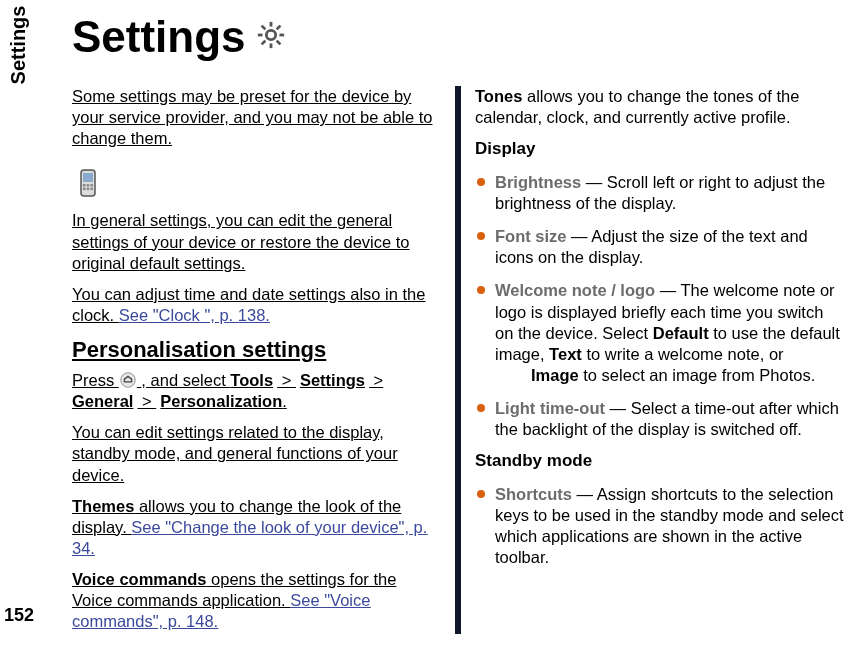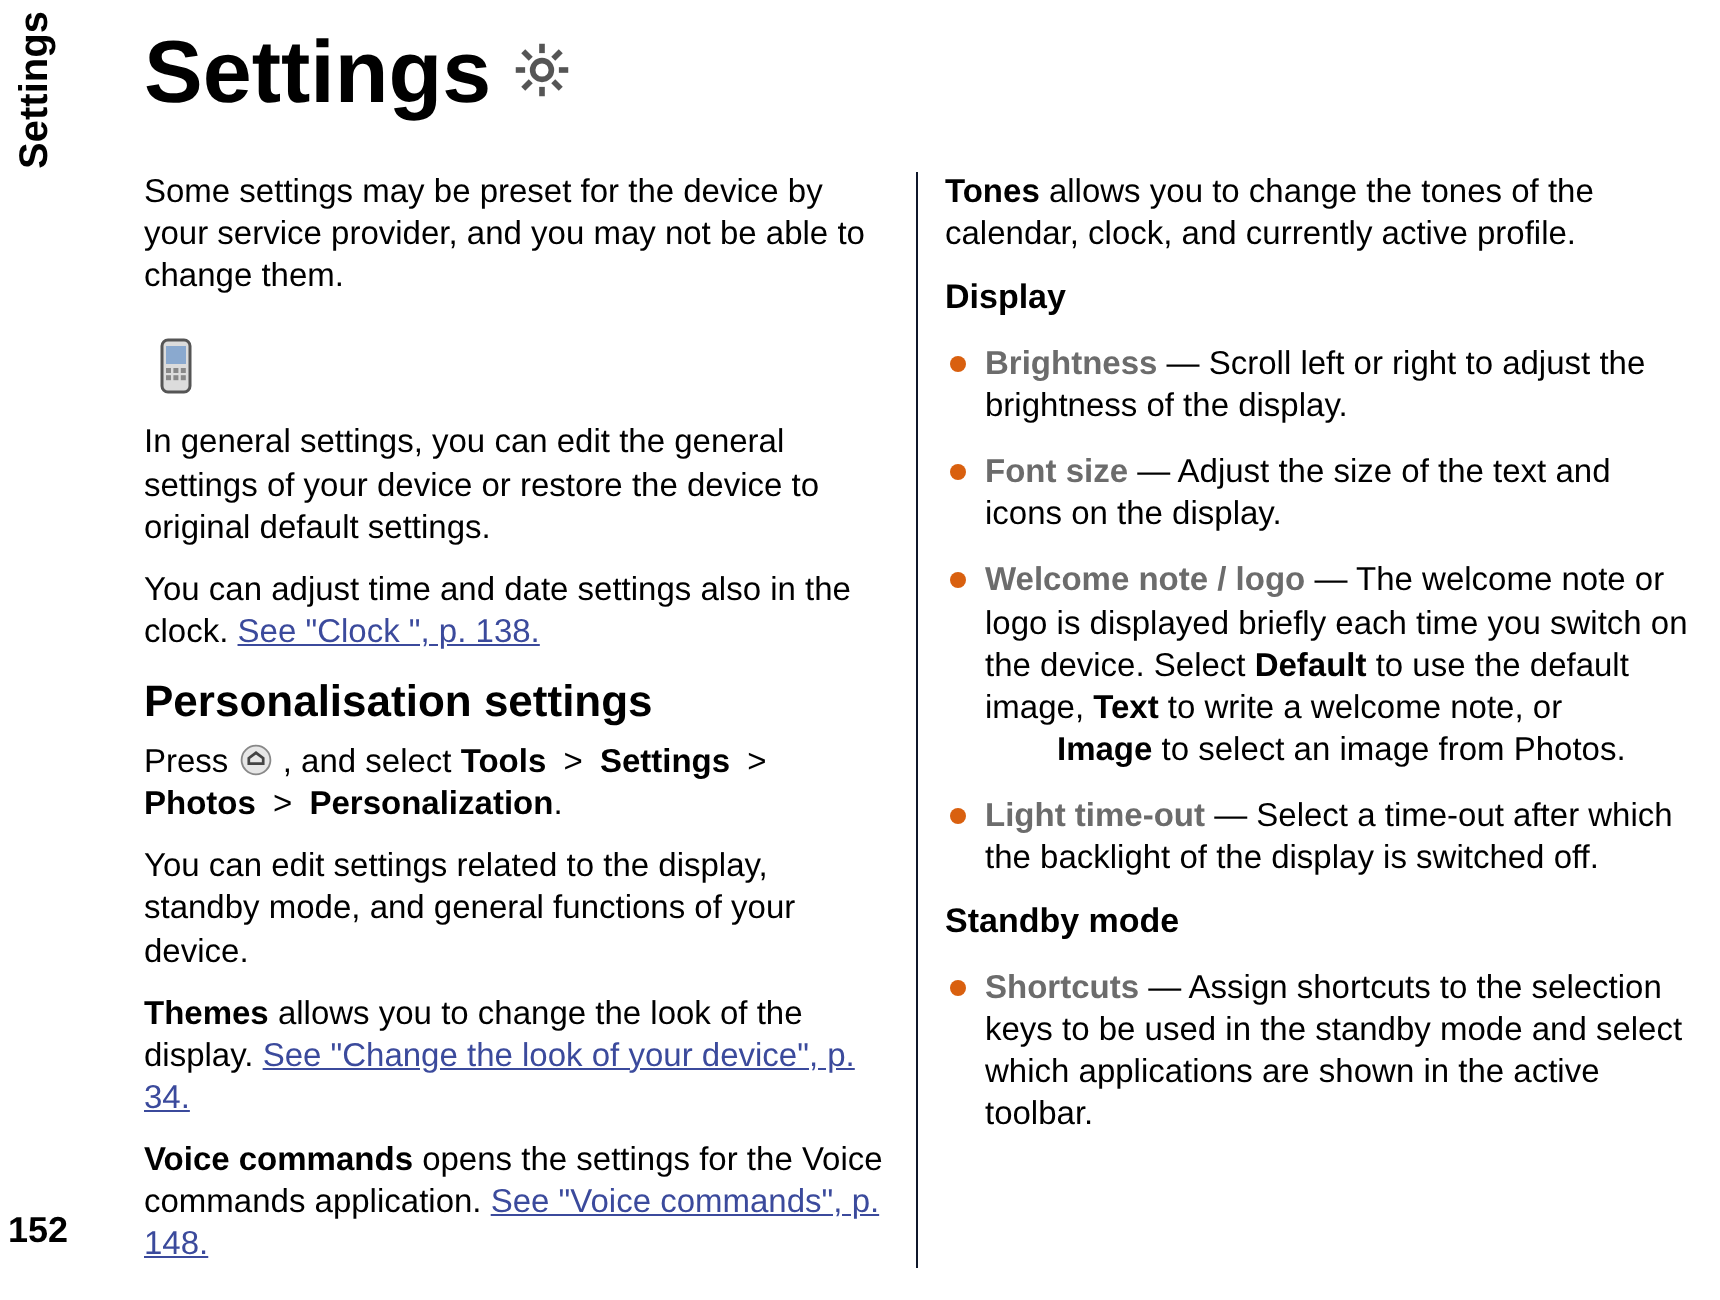--- a/index.html
+++ b/index.html
@@ -6,21 +6,21 @@
   html, body { width: 860px; height: 650px; overflow: hidden; font-family: Arial, Helvetica, sans-serif; color: #000; }
   .page { position: relative; width: 860px; height: 650px; background: #fff; }
   .side-tab { position: absolute; left: 0; top: 0; height: 90px; width: 36px; }
   .side-tab span { position: absolute; left: 50%; top: 50%; transform: translate(-50%,-50%) rotate(-90deg); font-weight: bold; font-size: 20px; }
   .page-num { position: absolute; left: 4px; bottom: 24px; font-weight: bold; font-size: 18px; }
   .title-row { position: absolute; left: 72px; top: 12px; display: flex; align-items: center; gap: 10px; }
   .title-row h1 { font-size: 44px; font-weight: bold; }
   .gear-icon svg { width: 30px; height: 30px; }
   .columns { position: absolute; left: 72px; top: 86px; right: 12px; bottom: 16px; display: flex; }
   .col { flex: 1; padding-right: 14px; font-size: 16.5px; line-height: 1.28; }
-  .col.left { border-right: 1px solid #0f172a; }
+  .col.left { border-right: 6px solid #0f172a; text-decoration: underline; }
   .col.right { padding-left: 14px; padding-right: 4px; }
   .intro { margin-bottom: 18px; }
   .h2row { display: flex; align-items: center; gap: 10px; margin-bottom: 6px; }
   .h2row h2 { font-size: 28px; font-weight: bold; }
   .phone-icon svg { width: 32px; height: 32px; }
   .para { margin-bottom: 10px; }
   .link { color: #3b4a9c; text-decoration: underline; }
   h3 { font-size: 22px; font-weight: bold; margin-top: 10px; margin-bottom: 6px; }
   h4 { font-size: 17px; font-weight: bold; margin-top: 10px; margin-bottom: 4px; }
   .bold-grey { font-weight: bold; color: #000000; }
@@ -90,21 +90,21 @@
 
       <h3>Personalisation settings</h3>
 
       <p class="para nav-path">
         <span>Press </span>
         <span class="home-icon">
           <svg viewBox="0 0 20 20">
               <circle cx="10" cy="10" r="8" fill="#e7e7e7" stroke="#888"></circle>
               <path d="M6 12 V9 L10 6 L14 9 V12 Z" fill="none" stroke="#444" stroke-width="1.5"></path>
             </svg>
-        </span><span>, and select </span><span class="bold-grey">Tools</span><span class="sep"> &gt; </span><span class="bold-grey">Settings</span><span class="sep"> &gt; </span><span class="bold-grey">Photos</span><span class="sep"> &gt; </span><span class="bold-grey">Personalization</span><span>.</span>
+        </span><span>, and select </span><span class="bold-grey">Tools</span><span class="sep"> &gt; </span><span class="bold-grey">Settings</span><span class="sep"> &gt; </span><span class="bold-grey">General</span><span class="sep"> &gt; </span><span class="bold-grey">Personalization</span><span>.</span>
       </p>
 
       <p class="para">You can edit settings related to the display, standby mode, and general functions of your device.</p>
 
       <p class="para">
         <span class="bold-grey">Themes</span><span> allows you to change the look of the display. </span><a class="link">See "Change the look of your device", p. 34.</a>
       </p>
 
       <p class="para">
         <span class="bold-grey">Voice commands</span><span> opens the settings for the Voice commands application. </span><a class="link">See "Voice commands", p. 148.</a>

